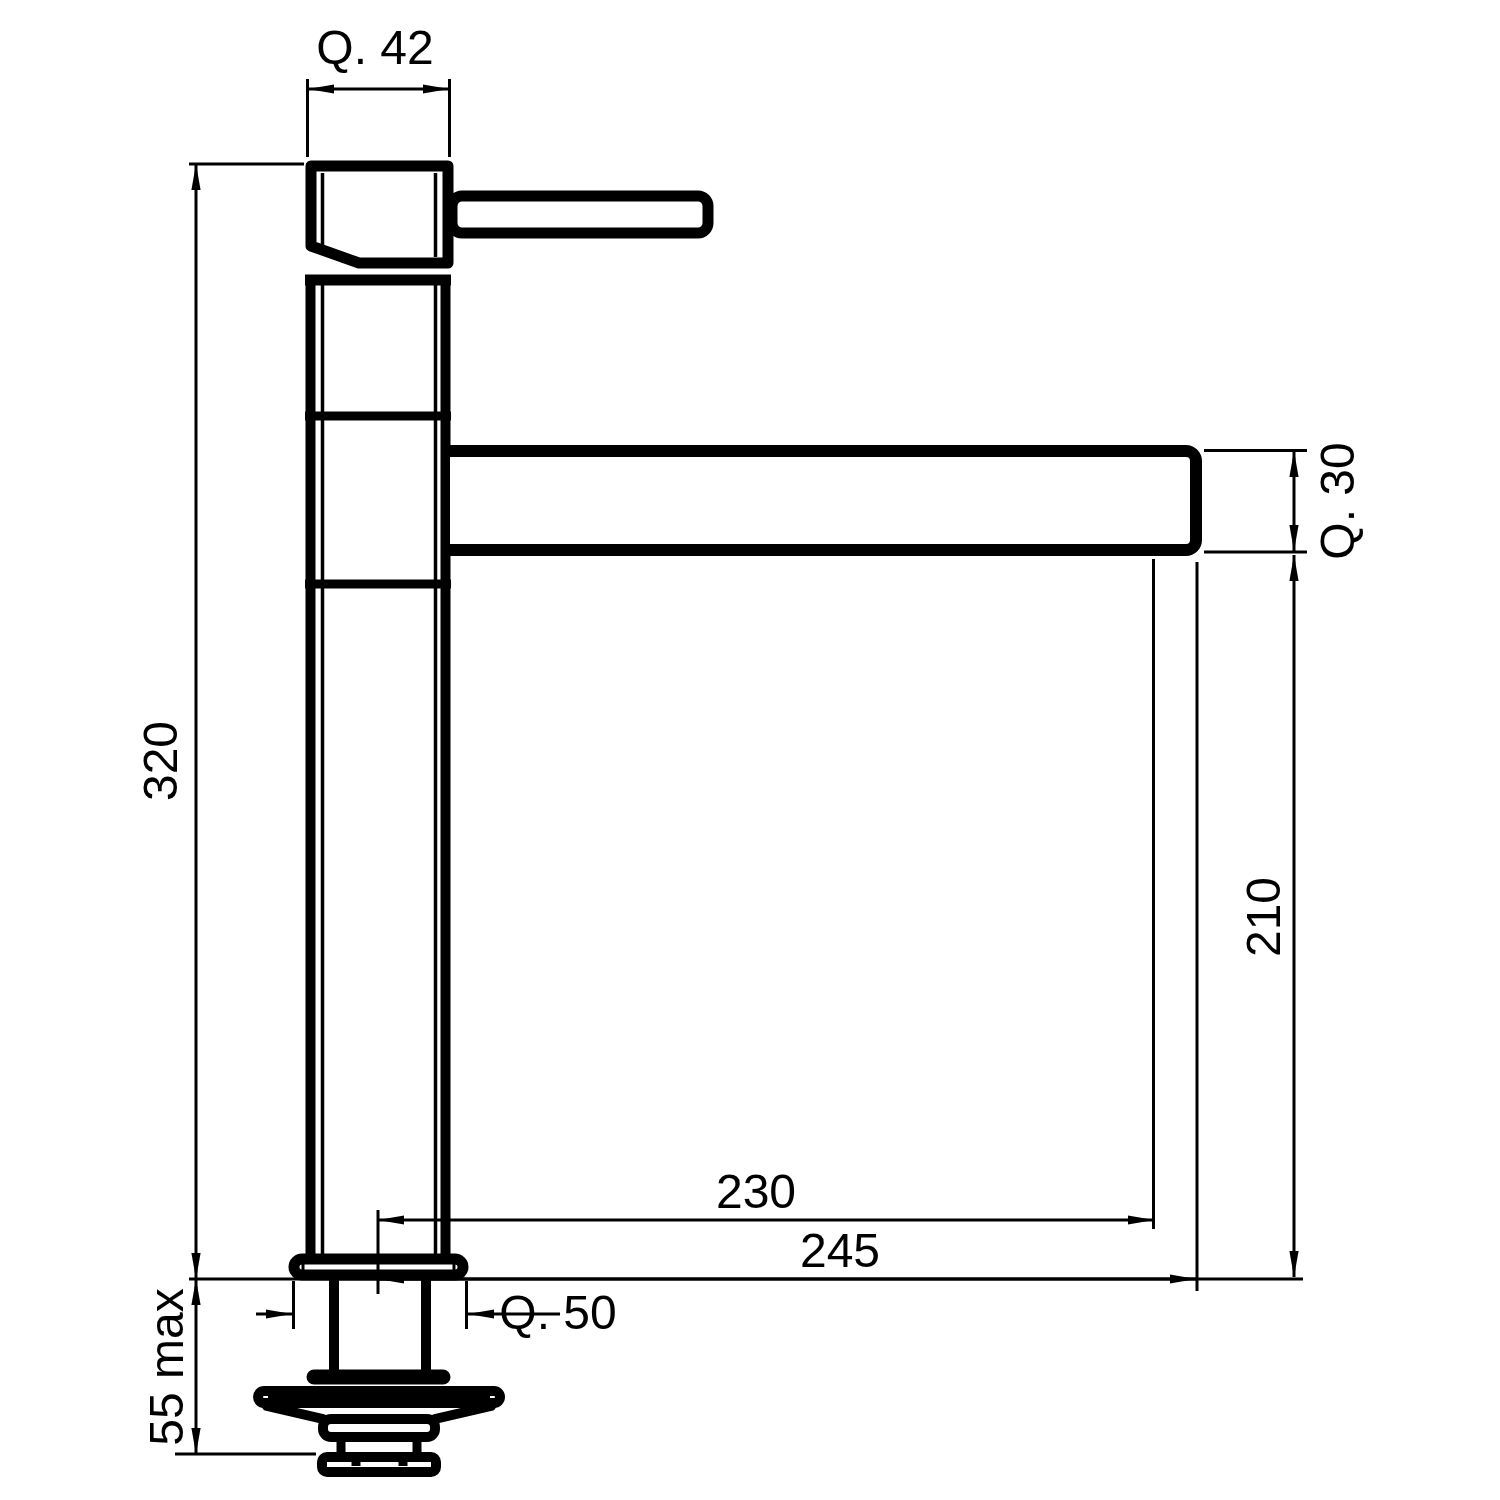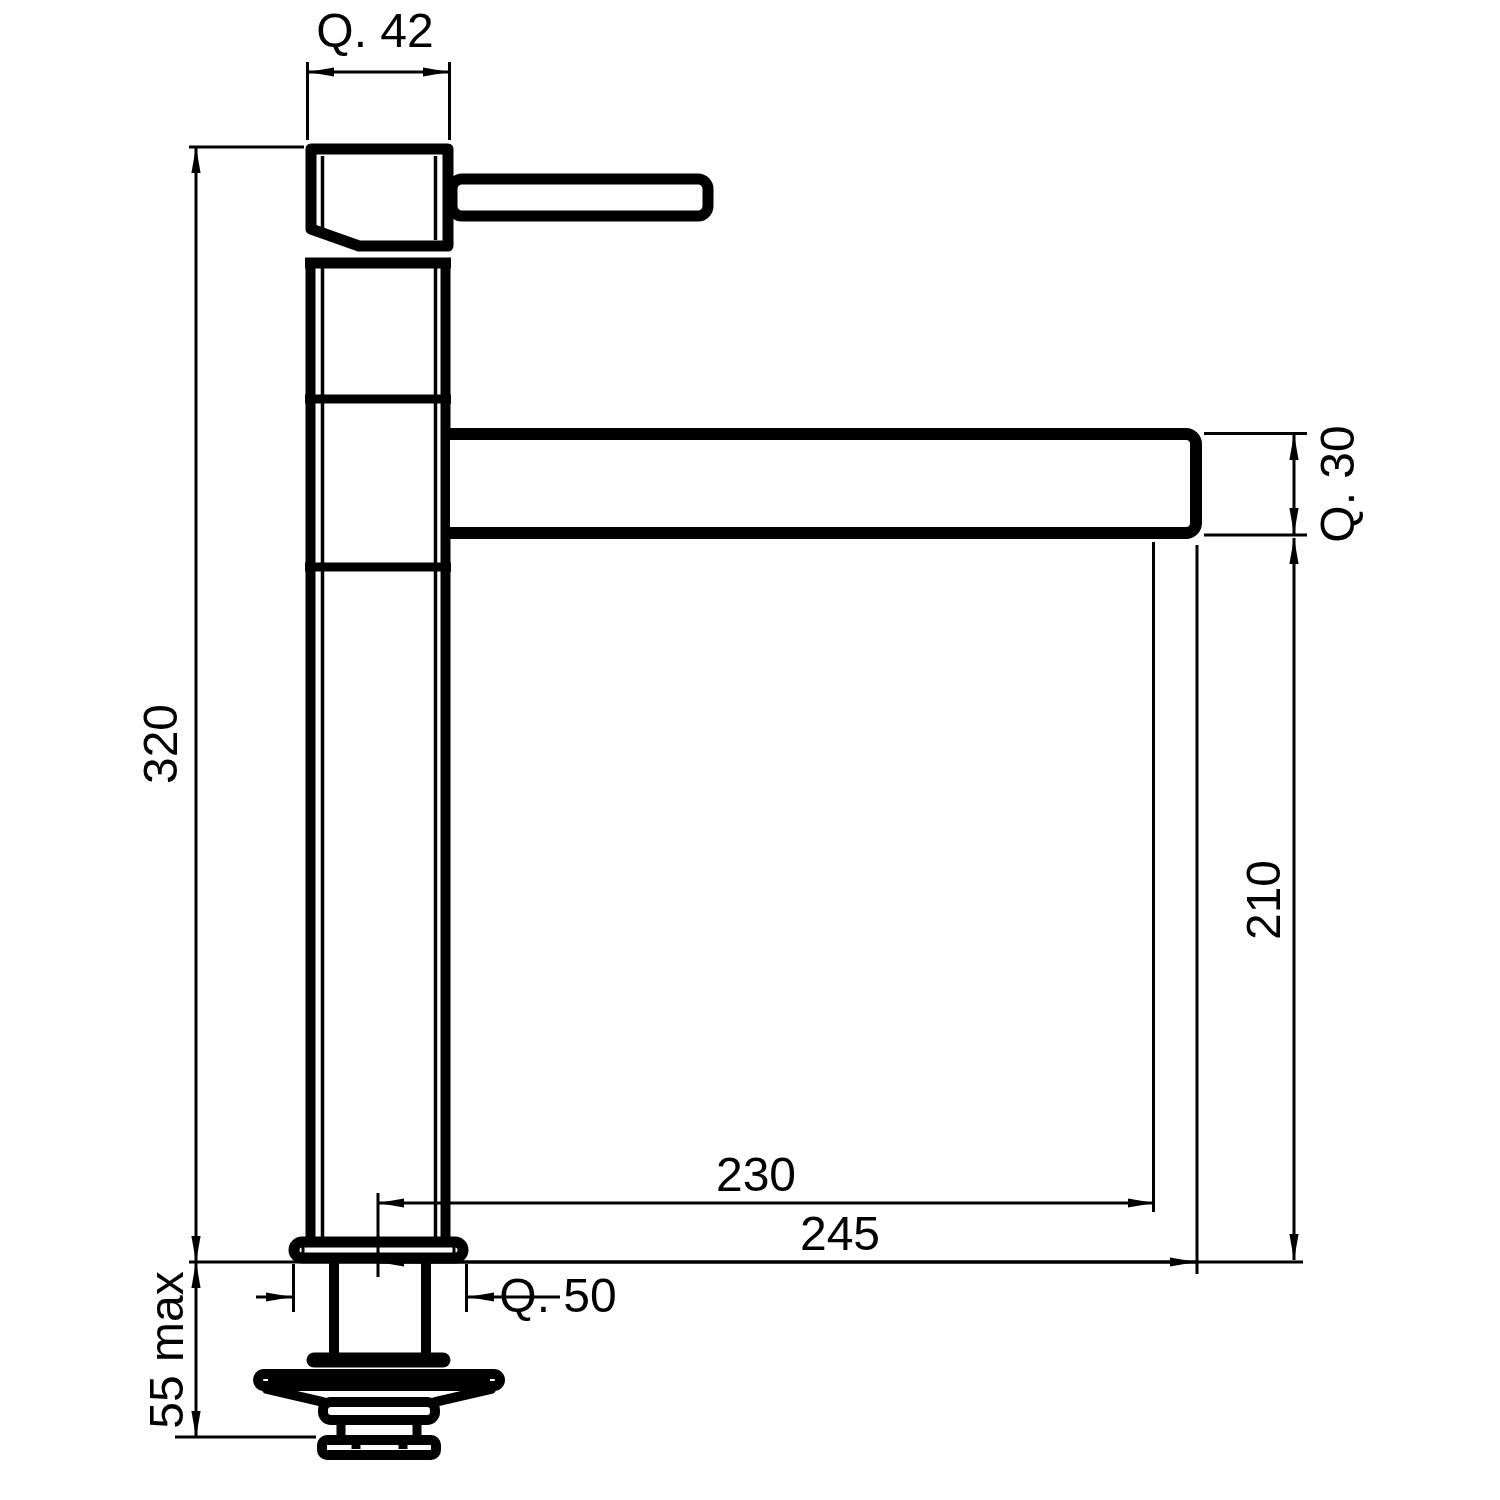--- a/index.html
+++ b/index.html
@@ -6,20 +6,21 @@
     margin: 0;
     padding: 0;
     width: 1500px;
     height: 1500px;
     background: var(--bg, #ffffff);
   }
   .canvas {
     width: 1500px;
     height: 1216px;
     background: var(--bg, #ffffff);
+    margin-top: 17px;
   }
   svg { display: block; }
   .ln    { stroke: var(--line, #000); fill: none; stroke-linecap: butt; }
   .thick { stroke-width: 11; stroke-linejoin: round; }
   .bar12 { stroke-width: 12; stroke-linejoin: round; }
   .w10   { stroke-width: 10; }
   .w9    { stroke-width: 9;  }
   .w15   { stroke-width: 15; stroke-linecap: round; }
   .rnd   { stroke-linecap: round; }
   .thin  { stroke-width: 3; }

